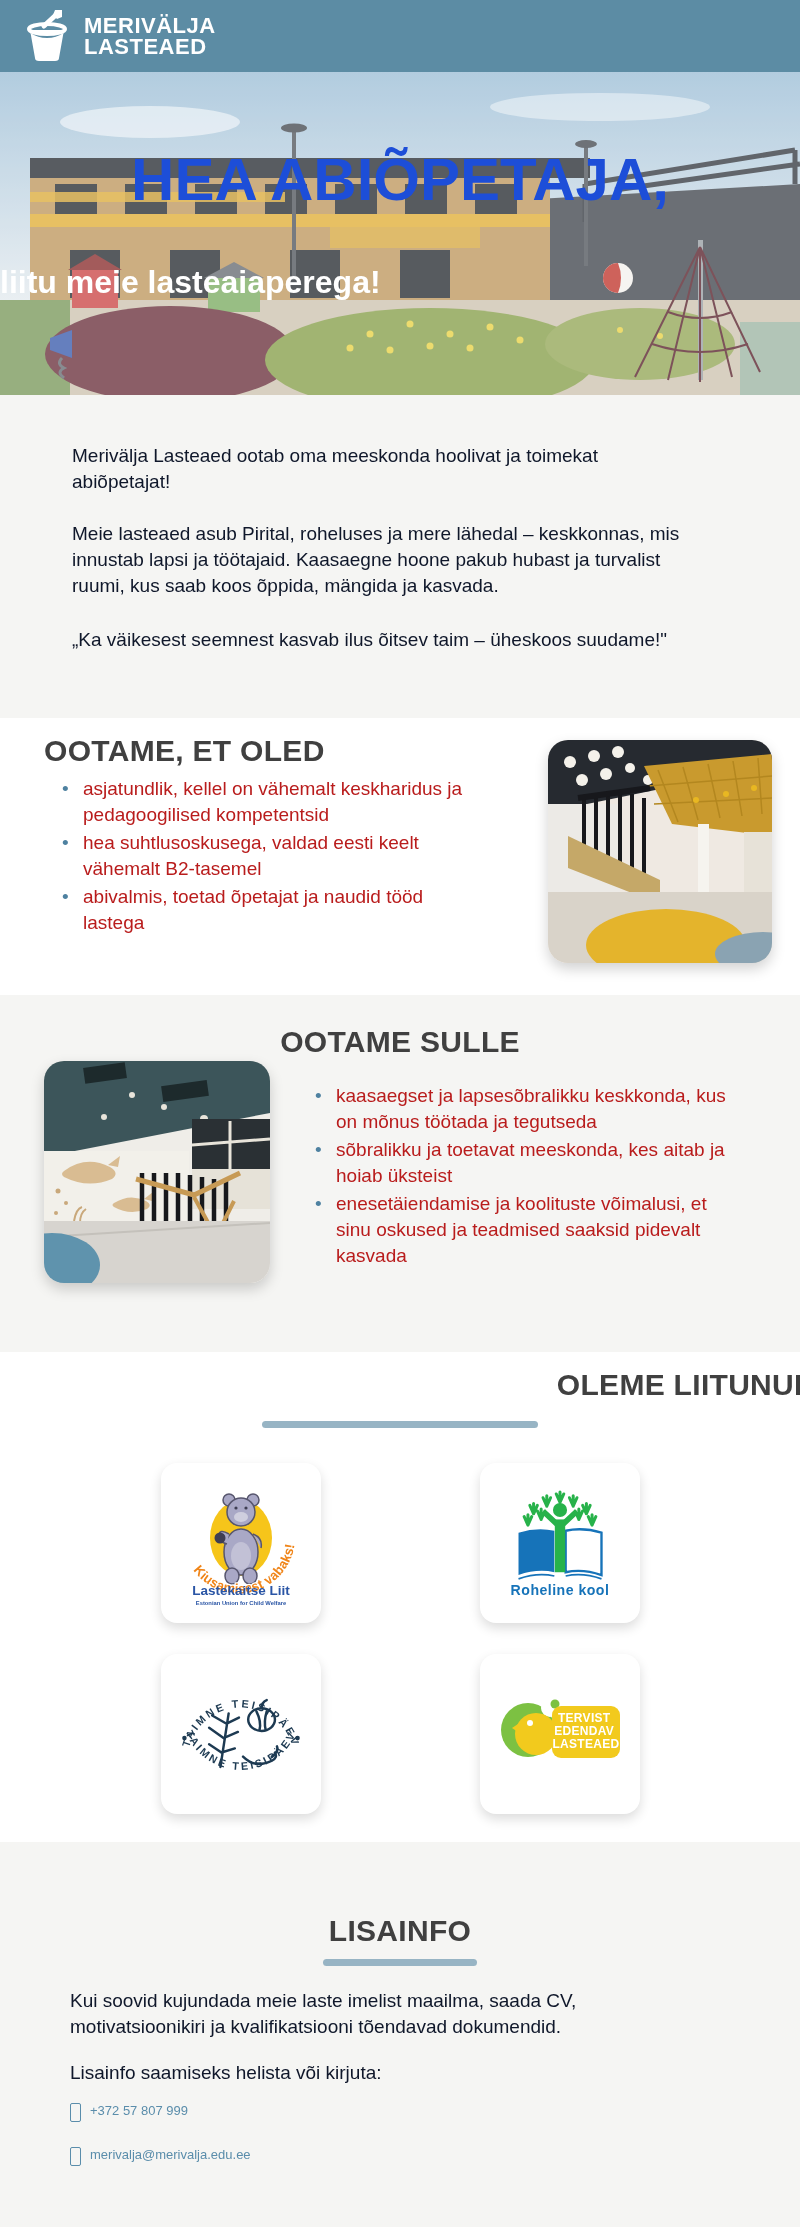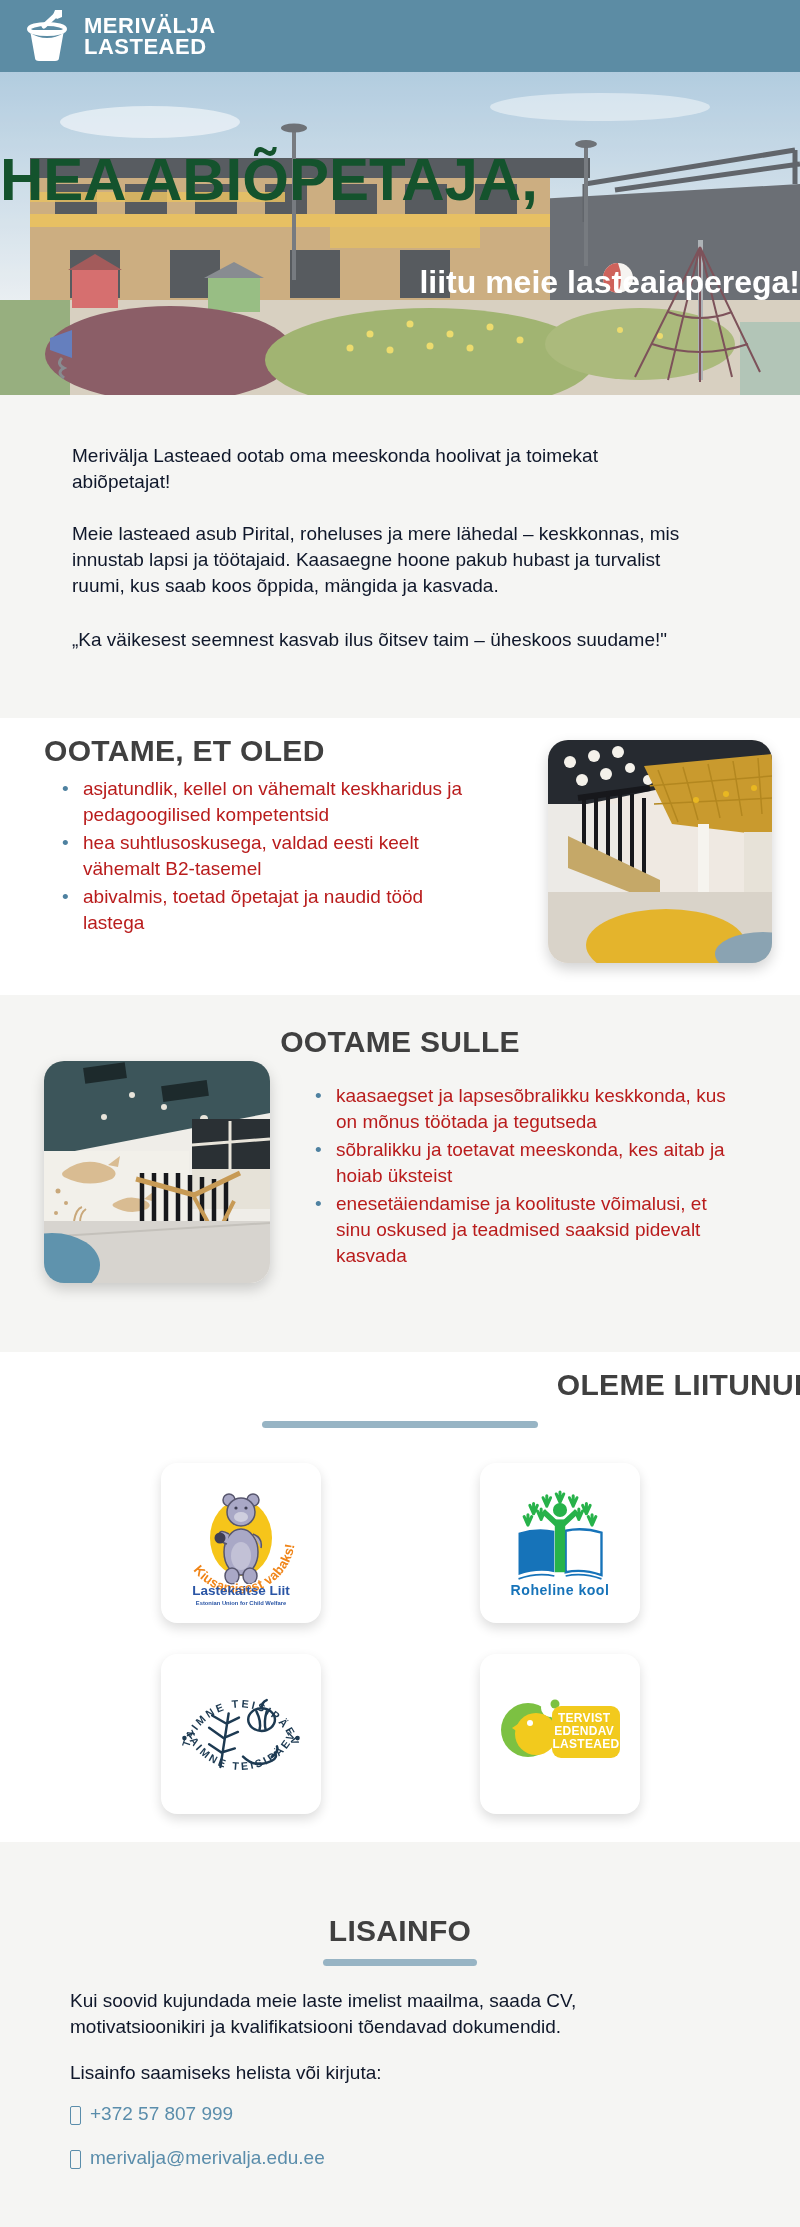--- a/index.html
+++ b/index.html
@@ -7,23 +7,23 @@
         font-family:Liberation Sans, sans-serif;overflow:hidden;}
 
   
   .header{position:relative;height:72px;background:#5c8ca4;}
   .brand{position:absolute;left:22px;top:8px;display:flex;align-items:center;gap:12px;cursor:pointer;}
   .brand-text{color:#ffffff;font-weight:700;font-size:22px;line-height:21px;letter-spacing:.5px;}
 
   
   .hero{position:relative;height:323px;background:#b9cdd9;}
   .hero svg{display:block;}
-  .hero-title{position:absolute;left:0;top:78px;width:100%;
-              color:#14532d;font-size:60px;font-weight:700;letter-spacing:0;line-height:1;}
-  .hero-sub{position:absolute;left:0;top:192px;width:100%;text-align:right;
+  .hero-title{position:absolute;left:0;top:78px;width:100%;text-align:center;
+              color:#1d4ed8;font-size:60px;font-weight:700;letter-spacing:0;line-height:1;}
+  .hero-sub{position:absolute;left:0;top:192px;width:100%;text-align:left;
             color:#ffffff;font-size:32px;font-weight:700;}
 
   
   .sec{position:relative;}
   .sec.gray{background:#f5f5f3;}
   .sec.white{background:#ffffff;}
   .h-orange{color:#404040;font-weight:700;font-size:30px;letter-spacing:.3px;margin:0;}
   .body-text{color:#0f172a;font-size:19px;line-height:26px;white-space:pre-line;margin:0;}
 
   .sec-intro{height:323px;}
@@ -57,21 +57,21 @@
              display:grid;grid-template-columns:160px 160px;column-gap:159px;row-gap:31px;justify-content:center;}
   .logo-card{width:160px;height:160px;background:#ffffff;border-radius:16px;
              box-shadow:0 5px 12px rgba(0,0,0,.14);display:flex;align-items:center;justify-content:center;cursor:pointer;}
 
   
   .sec-lisainfo{height:385px;}
   .lisainfo-title{position:absolute;left:0;top:72px;width:100%;text-align:center;}
   .lisainfo-divider{top:117px;width:154px;}
   .lisainfo-p1{position:absolute;left:70px;top:146px;width:680px;}
   .lisainfo-p2{position:absolute;left:70px;top:218px;width:680px;}
-  .contact-row{position:absolute;left:70px;color:#5a8dab;font-size:19px;display:flex;align-items:flex-end;}
+  .contact-row{position:absolute;left:70px;color:#5a8dab;font-size:13px;display:flex;align-items:flex-start;}
   .contact-phone{top:261px;} .contact-mail{top:305px;}
   .tofu{display:inline-block;width:9px;height:17px;border:1.5px solid #5a8dab;border-radius:2px;
         margin-right:9px;flex:none;}
 </style>
 </head>
 <body>
 
 <div class="page">
 
   <div class="header">

